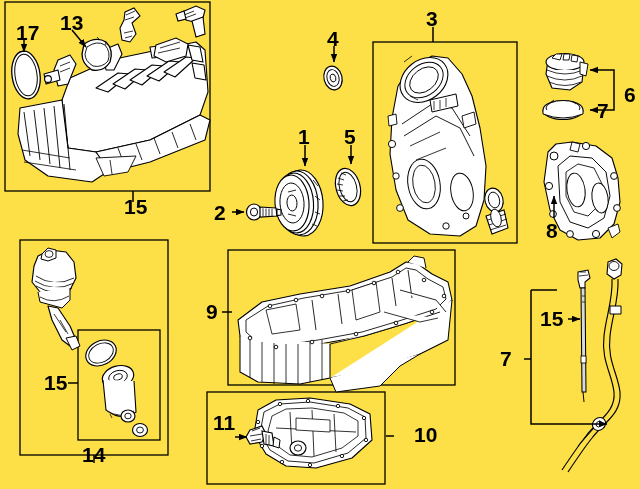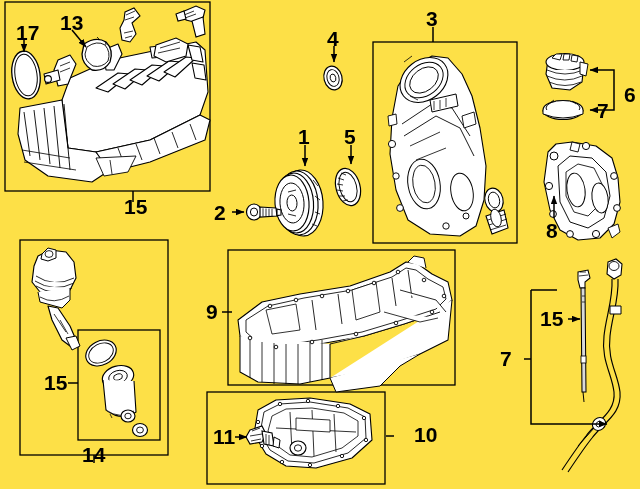--- a/index.html
+++ b/index.html
@@ -424,19 +424,19 @@
   <div class="lbl" style="left:298px;top:126px;">1</div>
   <div class="lbl" style="left:214px;top:202px;">2</div>
   <div class="lbl" style="left:426px;top:8px;">3</div>
   <div class="lbl" style="left:327px;top:28px;">4</div>
   <div class="lbl" style="left:344px;top:126px;">5</div>
   <div class="lbl" style="left:624px;top:84px;">6</div>
   <div class="lbl" style="left:597px;top:100px;">7</div>
   <div class="lbl" style="left:546px;top:220px;">8</div>
   <div class="lbl" style="left:206px;top:301px;">9</div>
   <div class="lbl" style="left:414px;top:424px;">10</div>
-  <div class="lbl" style="left:213px;top:426px;">11</div>
+  <div class="lbl" style="left:213px;top:412px;">11</div>
   <div class="lbl" style="left:500px;top:348px;">7</div>
   <div class="lbl" style="left:540px;top:308px;">15</div>
   <div class="lbl" style="left:82px;top:444px;text-align:right;">14</div>
   <div class="lbl" style="left:44px;top:372px;">15</div>
 
 </div>
 
 </body></html>

